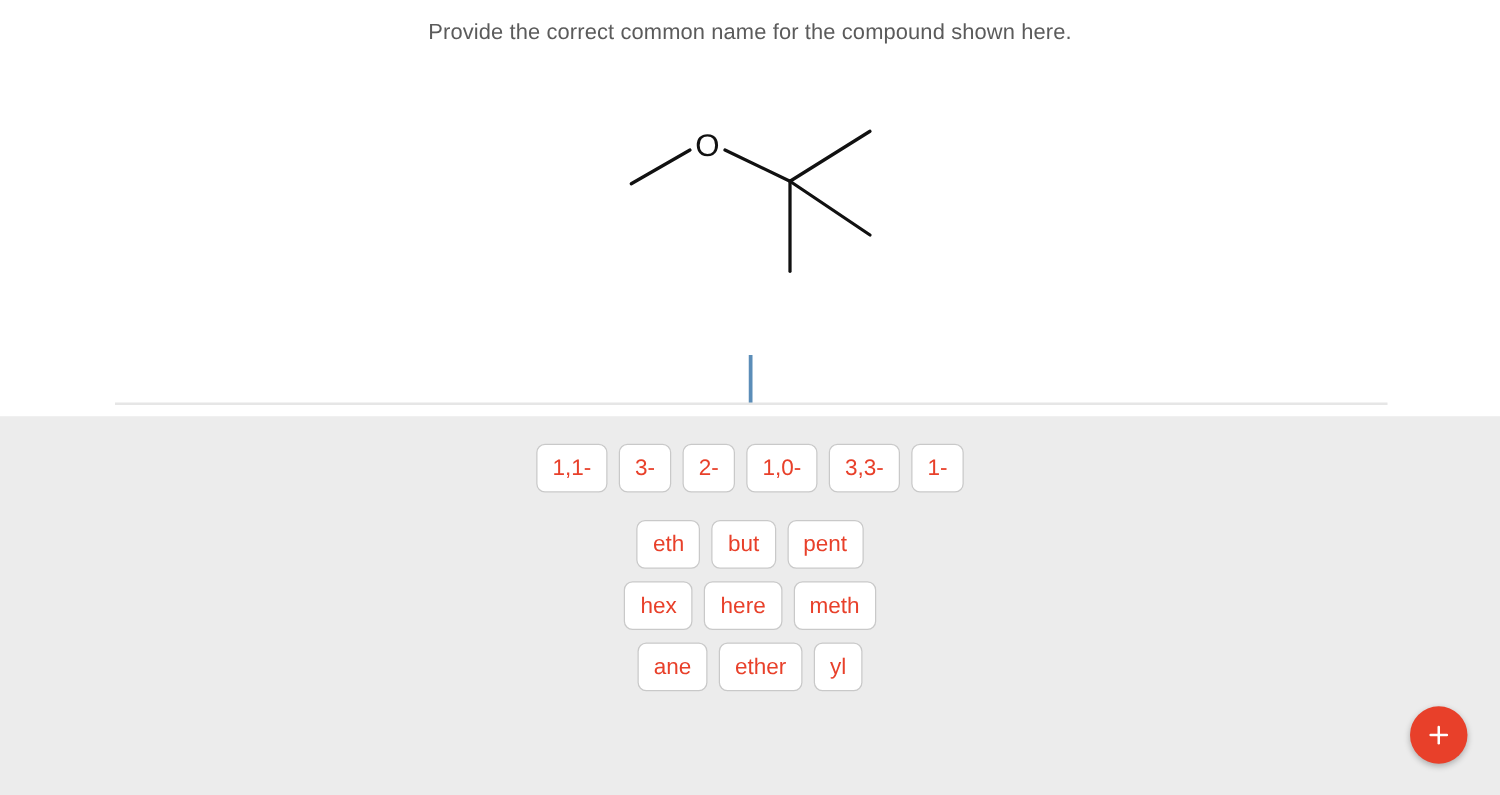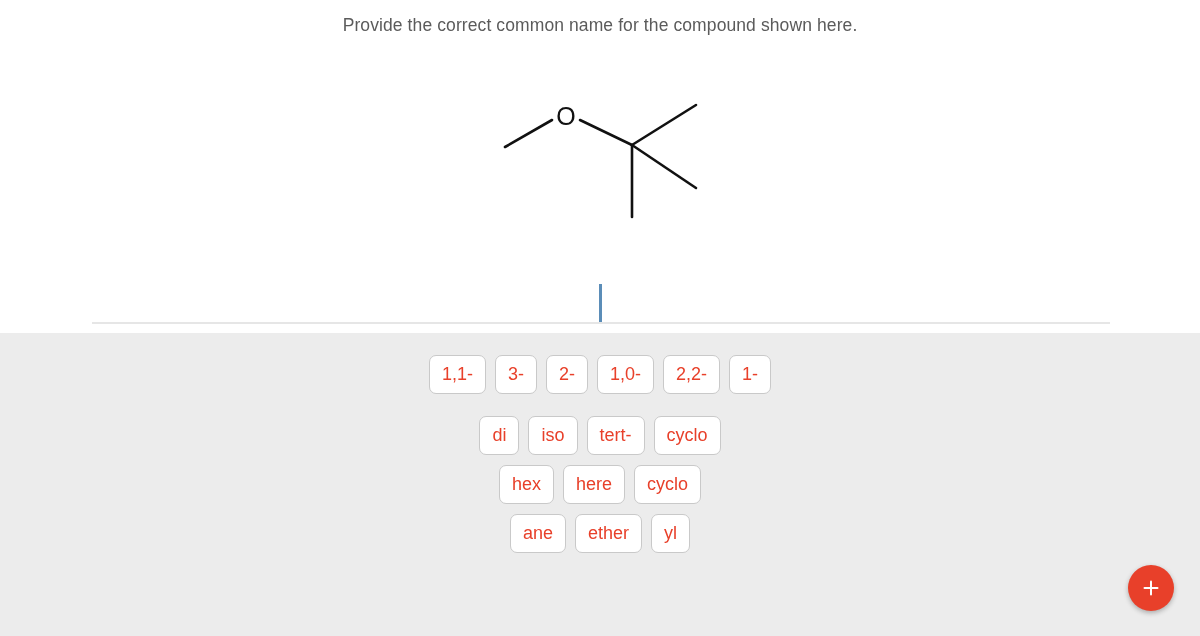--- a/index.html
+++ b/index.html
@@ -146,37 +146,36 @@
   <div class="answer-caret"></div>
   <div class="answer-line"></div>
 </div>
 
 <div class="bank">
   <div class="bank-row">
     <div class="chip">1,1-</div>
     <div class="chip">3-</div>
     <div class="chip">2-</div>
     <div class="chip">1,0-</div>
-    <div class="chip">2,2-</div>
+    <div class="chip">3,3-</div>
     <div class="chip">1-</div>
-  </div>
-
-  <div class="bank-row gap-lg">
-    <div class="chip">di</div>
-    <div class="chip">iso</div>
-    <div class="chip">tert-</div>
-    <div class="chip">cyclo</div>
   </div>
 
 
 
+  <div class="bank-row gap-lg">
+    <div class="chip">eth</div>
+    <div class="chip">but</div>
+    <div class="chip">pent</div>
+  </div>
+
   <div class="bank-row">
     <div class="chip">hex</div>
     <div class="chip">here</div>
-    <div class="chip">cyclo</div>
+    <div class="chip">meth</div>
   </div>
 
   <div class="bank-row">
     <div class="chip">ane</div>
     <div class="chip">ether</div>
     <div class="chip">yl</div>
   </div>
 </div>
 
 <div class="fab">

